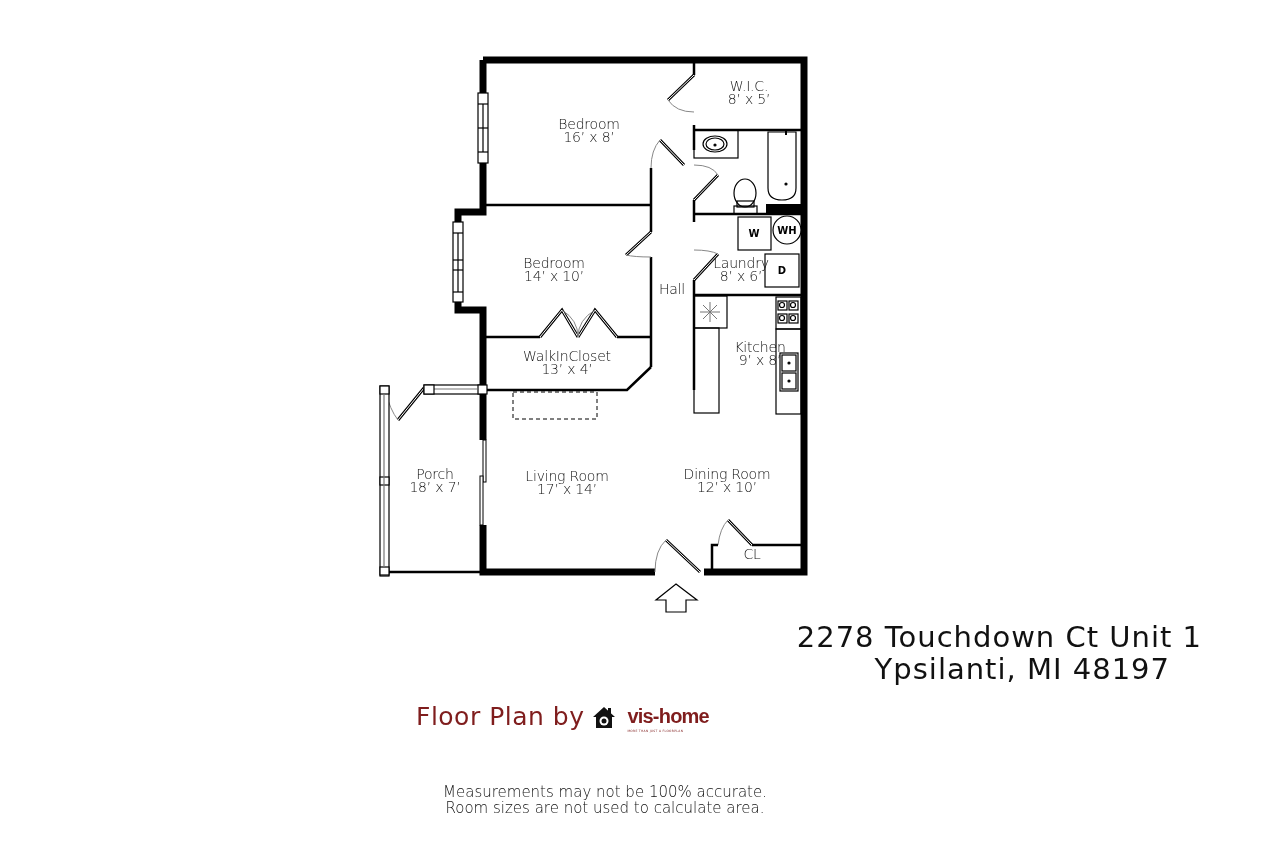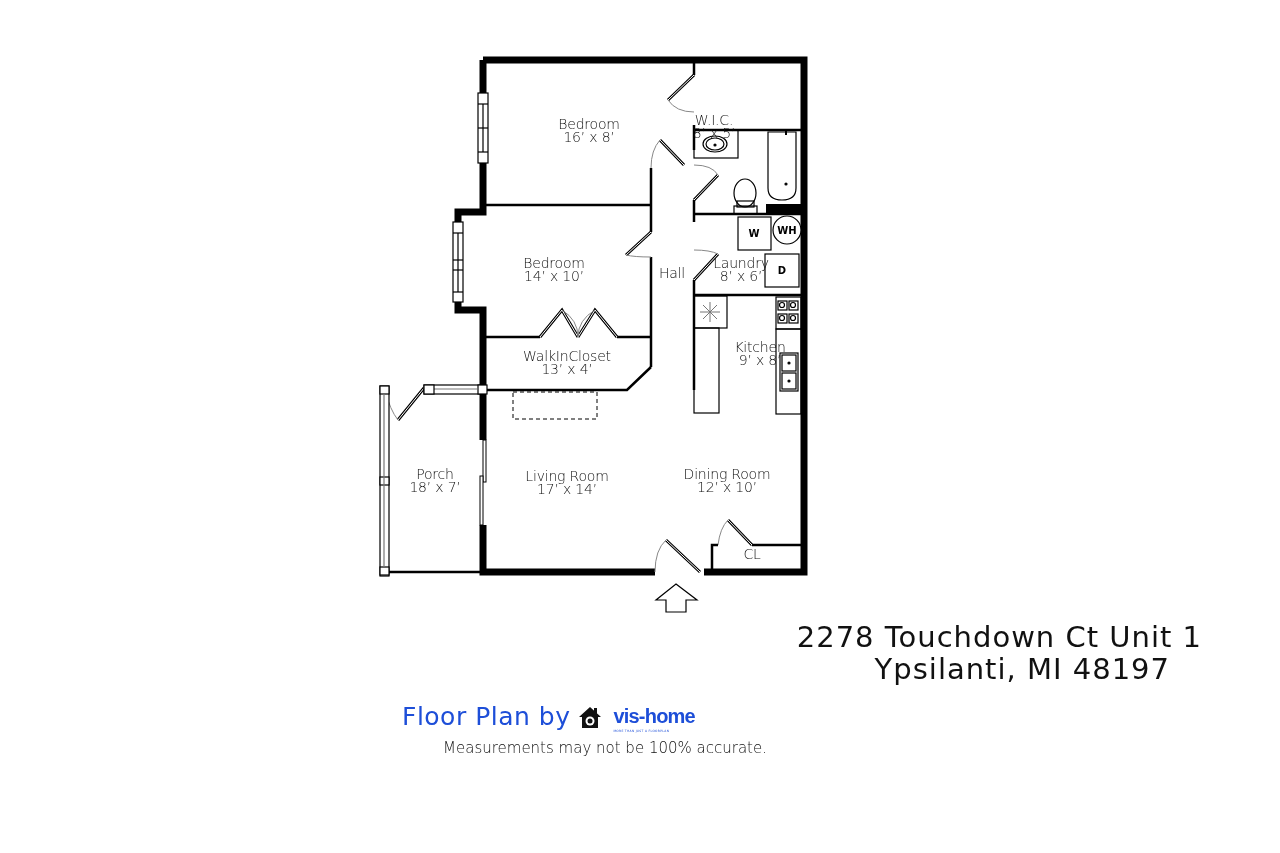--- a/index.html
+++ b/index.html
@@ -1,25 +1,25 @@
 <!DOCTYPE html>
 <html><head>
 <meta charset="utf-8">
 <style>
   html, body { margin: 0; padding: 0; background: #ffffff; }
   body { width: 1280px; height: 853px; position: relative; overflow: hidden; font-family: "DejaVu Sans", sans-serif; color: #000; }
   #plan { position: absolute; left: 0; top: 0; width: 1280px; height: 853px; }
   .lbl { position: absolute; text-align: center; font-family: "DejaVu Sans", sans-serif; font-weight: 300; color: #111; line-height: 13px; font-size: 14px; white-space: nowrap; transform: translateX(-50%); letter-spacing: -0.2px; }
   .lbl span { display: block; }
   .addr { position: absolute; left: 0; width: 1200px; text-align: right; font-family: "DejaVu Sans", sans-serif; font-size: 29px; line-height: 32px; color: #111; letter-spacing: 1px; }
-  .by { position: absolute; left: 402px; top: 700px; font-family: "DejaVu Sans", sans-serif; font-size: 25px; color: #1d4ed8; letter-spacing: 0.5px; display: flex; align-items: center; }
+  .by { position: absolute; left: 416px; top: 700px; font-family: "DejaVu Sans", sans-serif; font-size: 25px; color: #7f1d1d; letter-spacing: 0.5px; display: flex; align-items: center; }
   .brand { display: inline-flex; align-items: center; margin-left: 8px; }
   .brand-name { font-family: "Liberation Sans", sans-serif; font-weight: 700; font-size: 20px; letter-spacing: -0.8px; line-height: 18px; }
   .brand-tag { font-size: 3px; letter-spacing: 0.3px; display: block; }
-  .disc { position: absolute; left: 0; width: 1210px; top: 740px; text-align: center; font-family: "DejaVu Sans", sans-serif; font-size: 15px; line-height: 16px; color: #111; font-weight: 300; }
+  .disc { position: absolute; left: 0; width: 1210px; top: 784px; text-align: center; font-family: "DejaVu Sans", sans-serif; font-size: 15px; line-height: 16px; color: #111; font-weight: 300; }
   .disc span { display: block; }
 </style>
 </head>
 <body>
 
 <svg id="plan" viewBox="0 0 1280 853" xmlns="http://www.w3.org/2000/svg">
 
   <g fill="none" stroke="#000" stroke-width="7" stroke-linejoin="miter">
 
     <path d="M483 60 L804 60 L804 572 L704 572"></path>
@@ -189,33 +189,33 @@
     <line x1="389" y1="572" x2="480" y2="572" stroke-width="2.5"></line>
   </g>
 
   <path d="M676 584 L697 600 L686 600 L686 612 L666 612 L666 600 L656 600 Z" fill="#fff" stroke="#000" stroke-width="1.2"></path>
 </svg>
 
 <div class="lbl" style="left:589px; top:118px;">
     <span>Bedroom</span>
     <span>16’ x 8’</span>
   </div>
-<div class="lbl" style="left:714px; top:80px;margin-top:34px;">
+<div class="lbl" style="left:749px; top:80px;">
     <span>W.I.C.</span>
     <span>8’ x 5’</span>
   </div>
 <div class="lbl" style="left:554px; top:257px;">
     <span>Bedroom</span>
     <span>14’ x 10’</span>
   </div>
 <div class="lbl" style="left:741px; top:257px;">
     <span>Laundry</span>
     <span>8’ x 6’</span>
   </div>
-<div class="lbl" style="left:672px; top:267px;">
+<div class="lbl" style="left:672px; top:283px;">
     <span>Hall</span>
   </div>
 <div class="lbl" style="left:567px; top:350px;">
     <span>WalkInCloset</span>
     <span>13’ x 4’</span>
   </div>
 <div class="lbl" style="left:760px; top:341px;">
     <span>Kitchen</span>
     <span>9’ x 8’</span>
   </div>
@@ -249,13 +249,14 @@
     </svg>
     <span style="display:inline-block; margin-left:11px;">
       <span class="brand-name">vis-home</span>
       <span class="brand-tag">MORE THAN JUST A FLOORPLAN</span>
     </span>
   </span>
 </div>
 
 <div class="disc">
   <span>Measurements may not be 100% accurate.</span>
+  <span>Room sizes are not used to calculate area.</span>
 </div>
 
 </body></html>

